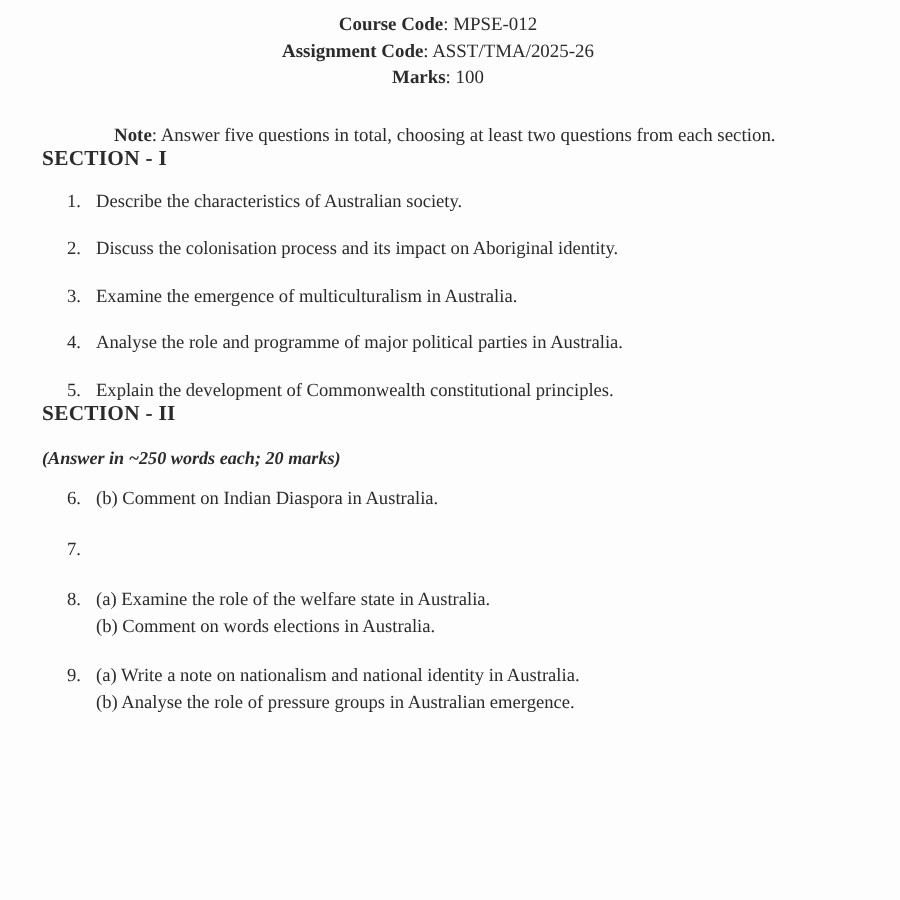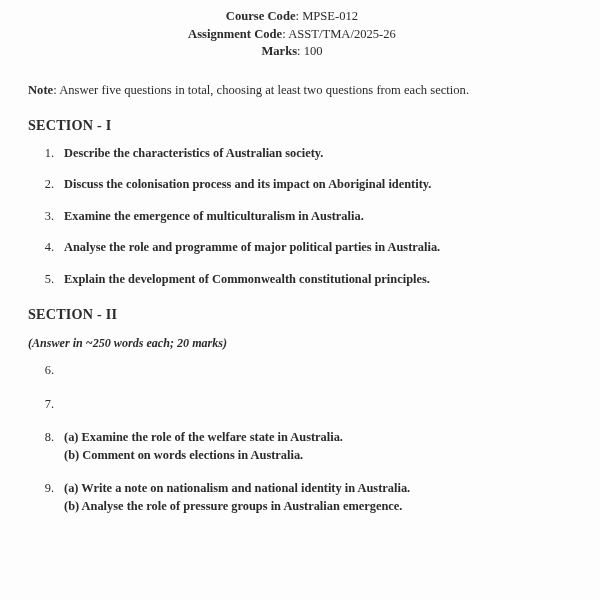--- a/index.html
+++ b/index.html
@@ -46,25 +46,25 @@
   }
 
   
   .note-line {
     font-size: 12.6px;
     line-height: 16px;
     margin-top: 21px;
   }
   .note-line .lbl {
     font-weight: bold;
+    margin-left: 48px;
   }
 
   
   .section-block {
-    margin-top: 19px;
   }
   .section-title {
     font-size: 14.2px;
     font-weight: bold;
     letter-spacing: 0.2px;
     margin: 0;
   }
   .section-hint {
     font-size: 12.1px;
     font-weight: bold;
@@ -90,21 +90,20 @@
   }
   .qnum {
     width: 26px;
     min-width: 26px;
     text-align: right;
     padding-right: 10px;
     box-sizing: content-box;
   }
   .qbody {
     flex: 1;
-    font-weight: bold;
   }
   .qsub {
     display: block;
   }
   .qsub + .qsub {
     margin-top: 1px;
   }
 
   
   .section-two .qitem {
@@ -159,20 +158,21 @@
       </ul>
     </div>
 
     <div class="section-block section-two">
       <div class="section-title">SECTION - II</div>
       <div class="section-hint">(Answer in ~250 words each; 20 marks)</div>
       <ul class="qlist">
         <li class="qitem">
           <span class="qnum">6.</span>
           <span class="qbody">
+            <span class="qsub">(b) Comment on Indian Diaspora in Australia.</span>
           </span>
         </li>
         <li class="qitem">
           <span class="qnum">7.</span>
           <span class="qbody">
           </span>
         </li>
         <li class="qitem">
           <span class="qnum">8.</span>
           <span class="qbody">

